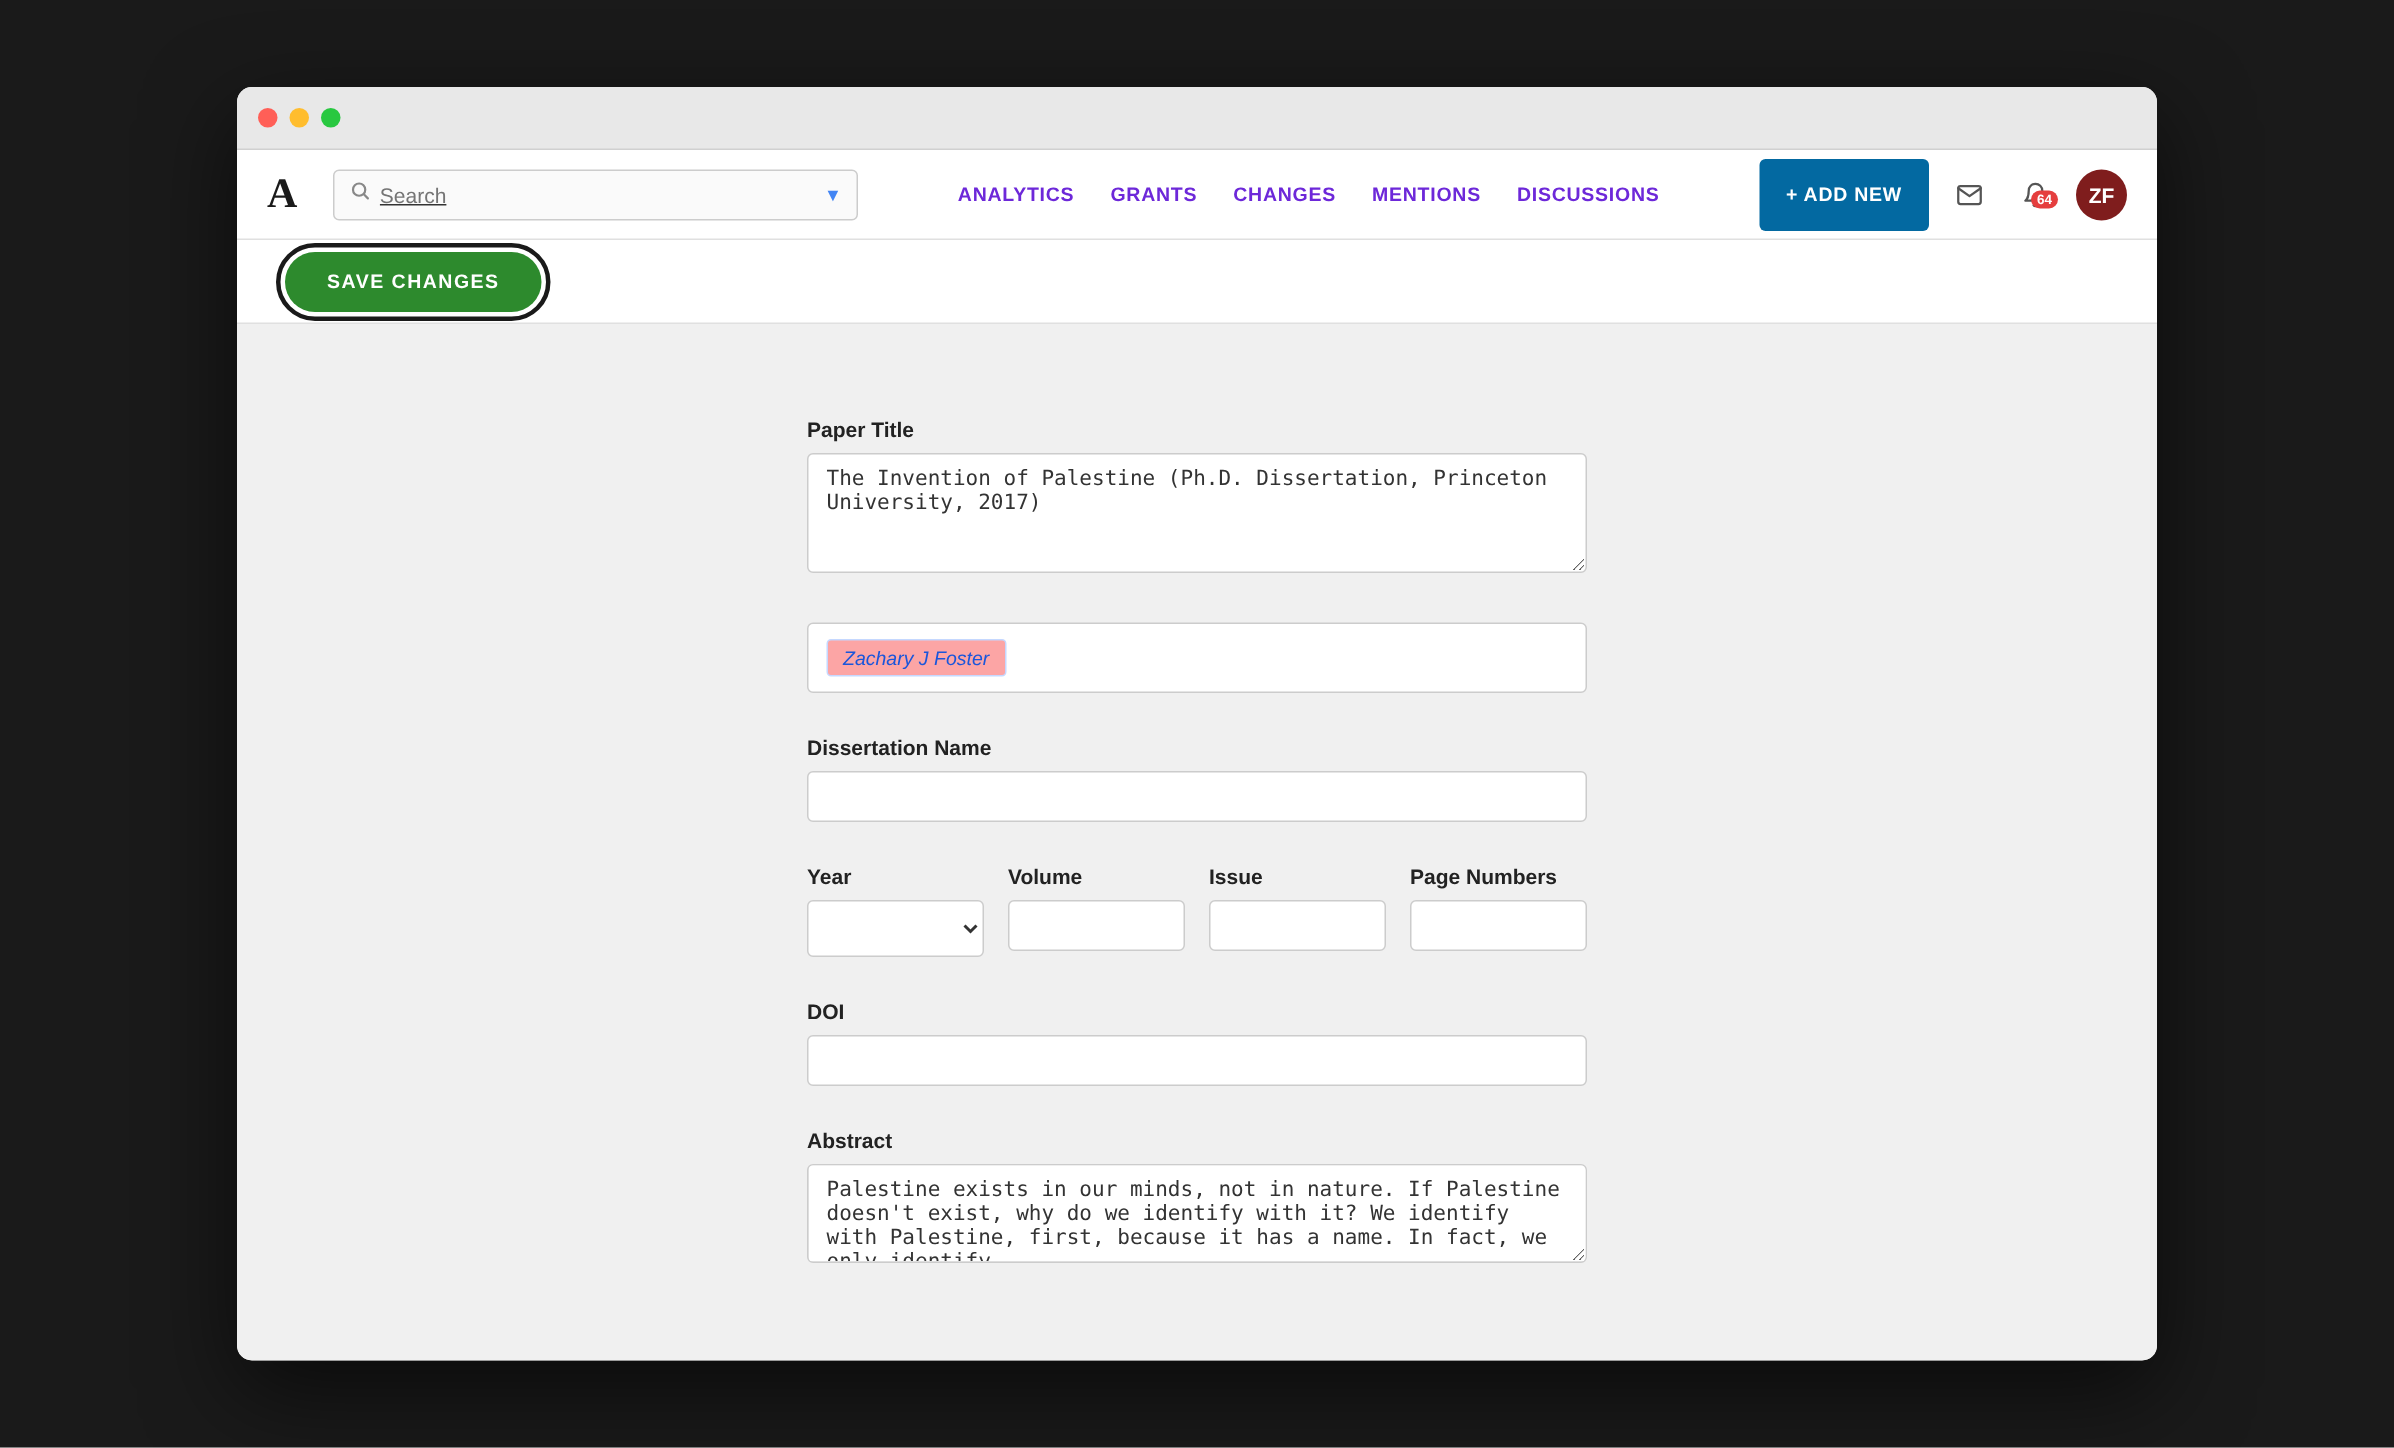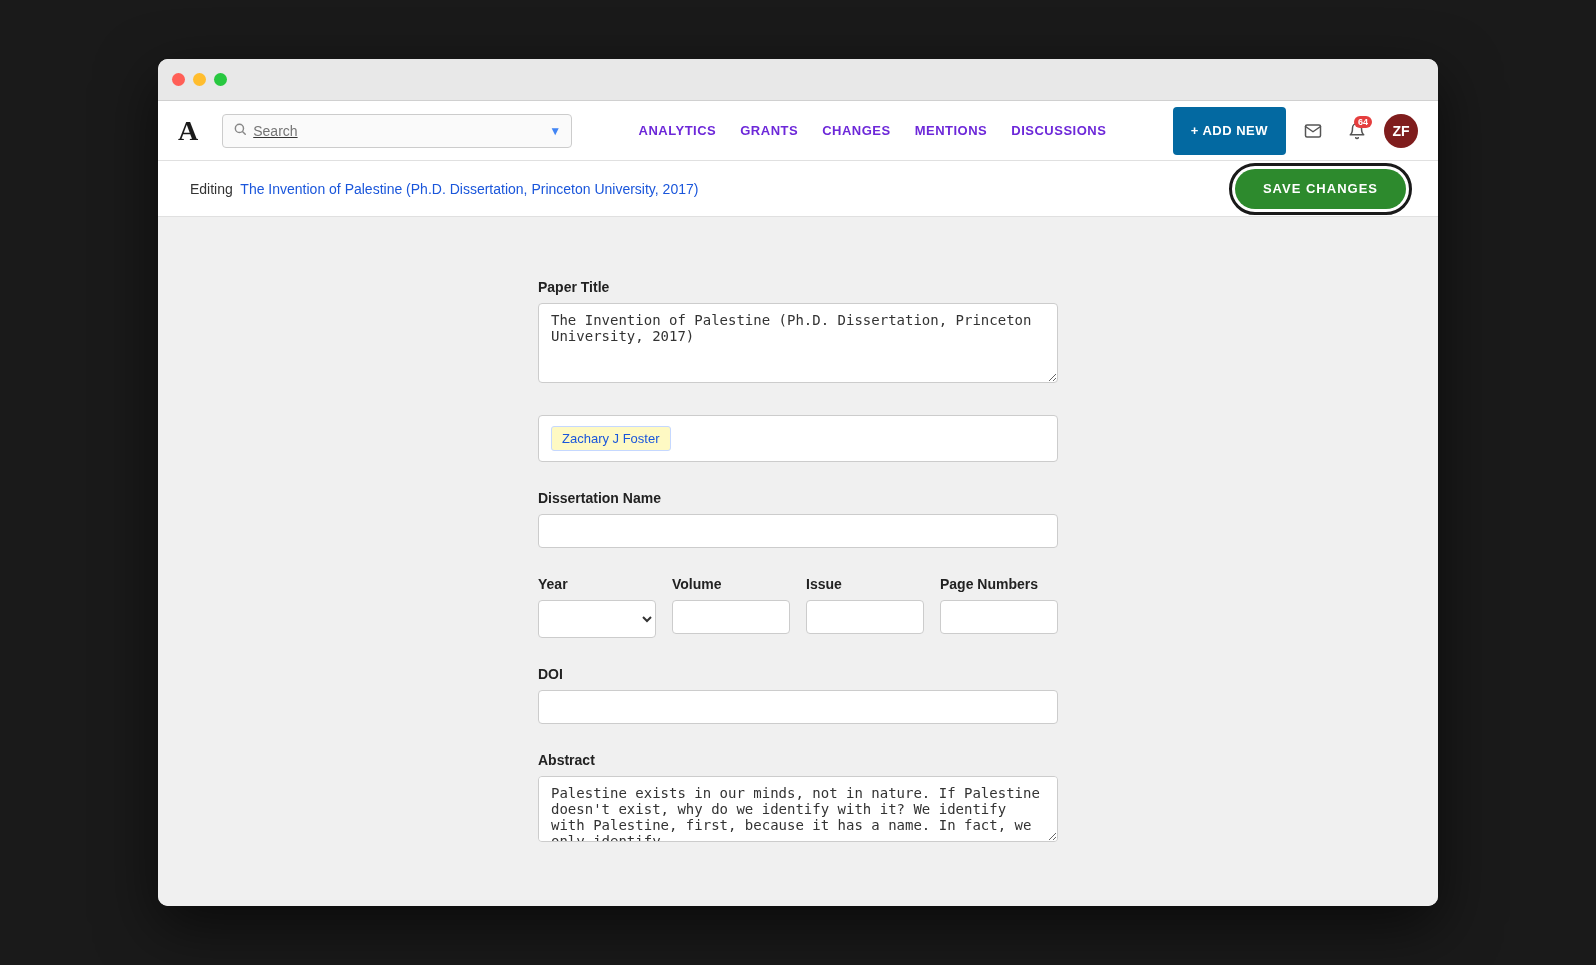--- a/index.html
+++ b/index.html
@@ -141,21 +141,21 @@
       height: 34px;
       display: flex;
       align-items: center;
       justify-content: center;
       border-radius: 4px;
       position: relative;
     }
 
     .badge {
       position: absolute;
-      top: 2px;
+      top: 14px;
       right: 2px;
       background: #e53e3e;
       color: #fff;
       font-size: 9px;
       font-weight: 700;
       border-radius: 8px;
       padding: 1px 4px;
       min-width: 16px;
       text-align: right;
     }
@@ -255,28 +255,29 @@
       color: #333;
       background: #fff;
       outline: none;
       resize: vertical;
       min-height: 80px;
     }
 
     .co-author-tag {
       display: inline-flex;
       align-items: center;
-      background: #fef9c3;
+      background: #fca5a5;
       border: 1px solid #c5d8ff;
       border-radius: 3px;
       padding: 4px 10px;
       font-size: 13px;
       color: #1a56db;
       margin: 4px 4px;
       gap: 6px;
+      font-style: italic;
     }
     .co-author-input-area {
       width: 100%;
       border: 1px solid #ccc;
       border-radius: 4px;
       padding: 6px 8px;
       min-height: 44px;
       background: #fff;
       display: flex;
       flex-wrap: wrap;
@@ -364,24 +365,20 @@
           <path d="M13.73 21a2 2 0 0 1-3.46 0"></path>
         </svg>
         <span class="badge">64</span>
       </button>
 
       <div class="avatar">ZF</div>
     </div>
   </div>
 
   <div class="editing-bar">
-    <div class="editing-text">
-      <span>Editing</span>&nbsp;
-      <a class="editing-link">The Invention of Palestine (Ph.D. Dissertation, Princeton University, 2017)</a>
-    </div>
     <button class="save-changes-btn">SAVE CHANGES</button>
   </div>
 
   <div class="main-content">
     <div class="form-container">
 
       <div class="form-group">
         <label class="form-label">Paper Title</label>
         <textarea class="form-textarea" rows="3" style="">The Invention of Palestine (Ph.D. Dissertation, Princeton University, 2017)</textarea>
       </div>

